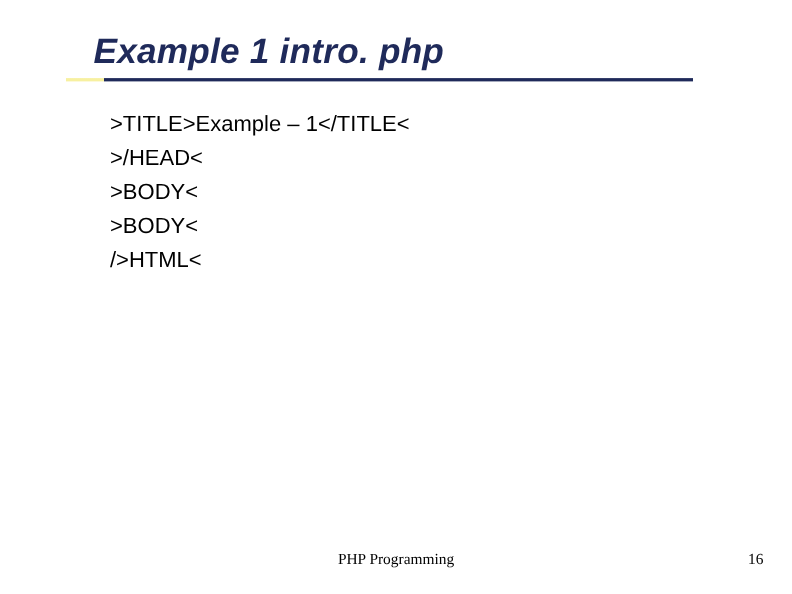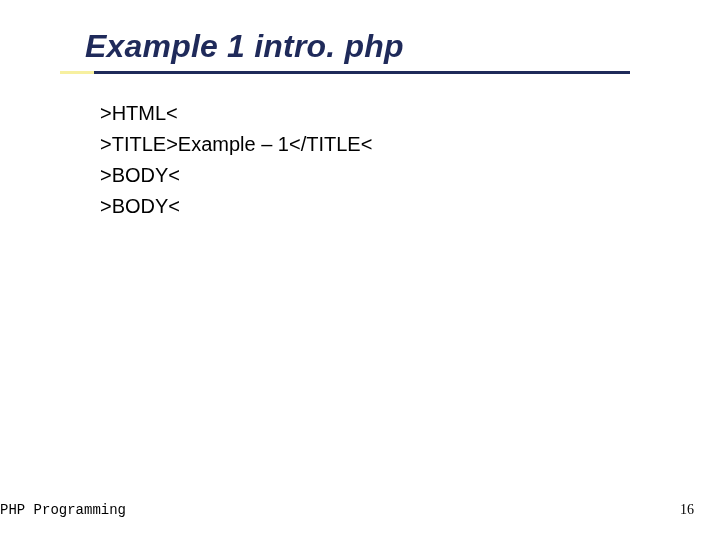--- a/index.html
+++ b/index.html
@@ -41,43 +41,44 @@
     line-height: 1.55;
     padding-left: 15px;
   }
   .body .line { white-space: pre; }
   .indent { padding-left: 30px; }
   .footer {
     position: absolute;
     bottom: 22px;
     left: 0;
     width: 100%;
-    text-align: left;
+    text-align: center;
     font-size: 14px;
     color: #000;
-    font-family: Liberation Mono, monospace;
+    font-family: Liberation Serif, serif;
   }
   .pagenum {
     position: absolute;
     bottom: 22px;
     right: 26px;
     font-size: 14px;
     color: #000;
     font-family: Liberation Serif, serif;
   }
 </style>
 </head>
 <body>
 
 <div class="slide">
   <div class="title">Example  1 intro. php</div>
   <div class="underline"></div>
 
   <div class="body">
-    <div class="line">&gt;HTML&lt;</div>
     <div class="line">&gt;TITLE&gt;Example – 1&lt;/TITLE&lt;</div>
+    <div class="line">&gt;/HEAD&lt;</div>
     <div class="line">&gt;BODY&lt;</div>
     <div class="line">&gt;BODY&lt;</div>
+    <div class="line">/&gt;HTML&lt;</div>
   </div>
 
   <div class="footer">PHP Programming</div>
   <div class="pagenum">16</div>
 </div>
 
 </body></html>

